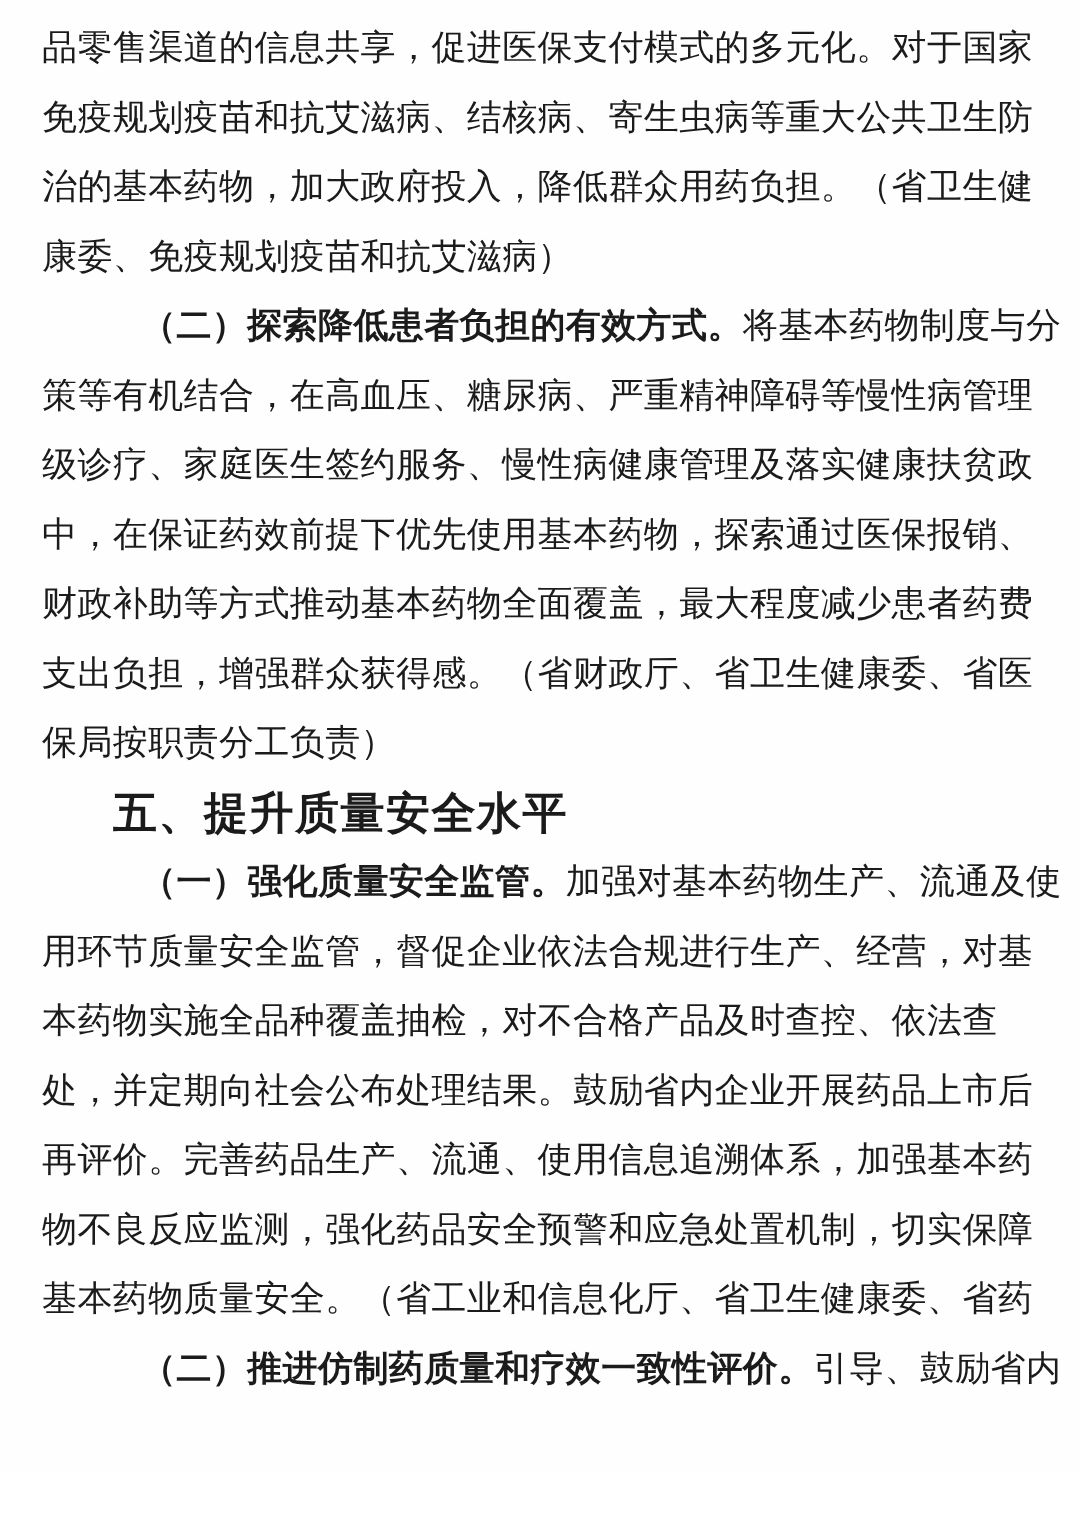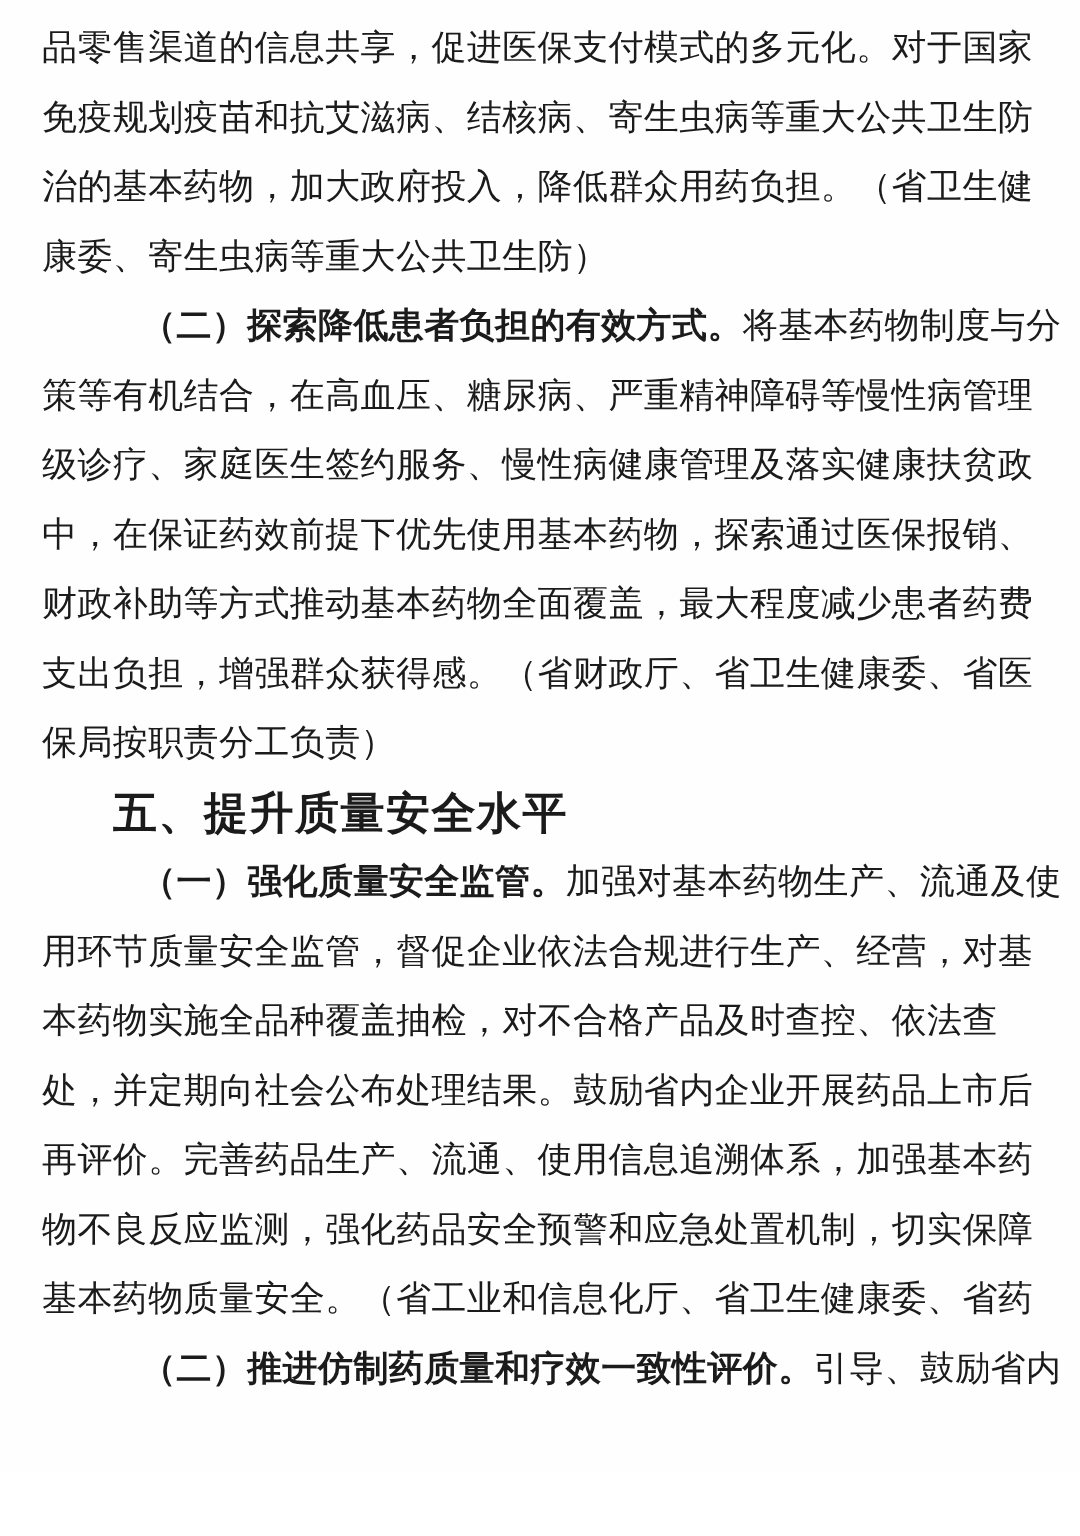--- a/index.html
+++ b/index.html
@@ -60,21 +60,21 @@
   }
 </style>
 </head>
 <body>
 
 <div class="page">
   <div class="content">
     <div class="line">品零售渠道的信息共享，促进医保支付模式的多元化。对于国家</div>
     <div class="line">免疫规划疫苗和抗艾滋病、结核病、寄生虫病等重大公共卫生防</div>
     <div class="line">治的基本药物，加大政府投入，降低群众用药负担。（省卫生健</div>
-    <div class="line">康委、寄生虫病等重大公共卫生防）</div>
+    <div class="line">康委、免疫规划疫苗和抗艾滋病）</div>
     <div class="line indent">
       <span class="lead">（二）探索降低患者负担的有效方式。</span><span>将基本药物制度与分</span>
     </div>
     <div class="line">策等有机结合，在高血压、糖尿病、严重精神障碍等慢性病管理</div>
     <div class="line">级诊疗、家庭医生签约服务、慢性病健康管理及落实健康扶贫政</div>
     <div class="line">中，在保证药效前提下优先使用基本药物，探索通过医保报销、</div>
     <div class="line">财政补助等方式推动基本药物全面覆盖，最大程度减少患者药费</div>
     <div class="line">支出负担，增强群众获得感。（省财政厅、省卫生健康委、省医</div>
     <div class="line">保局按职责分工负责）</div>
     <div class="line indent heading">五、提升质量安全水平</div>

